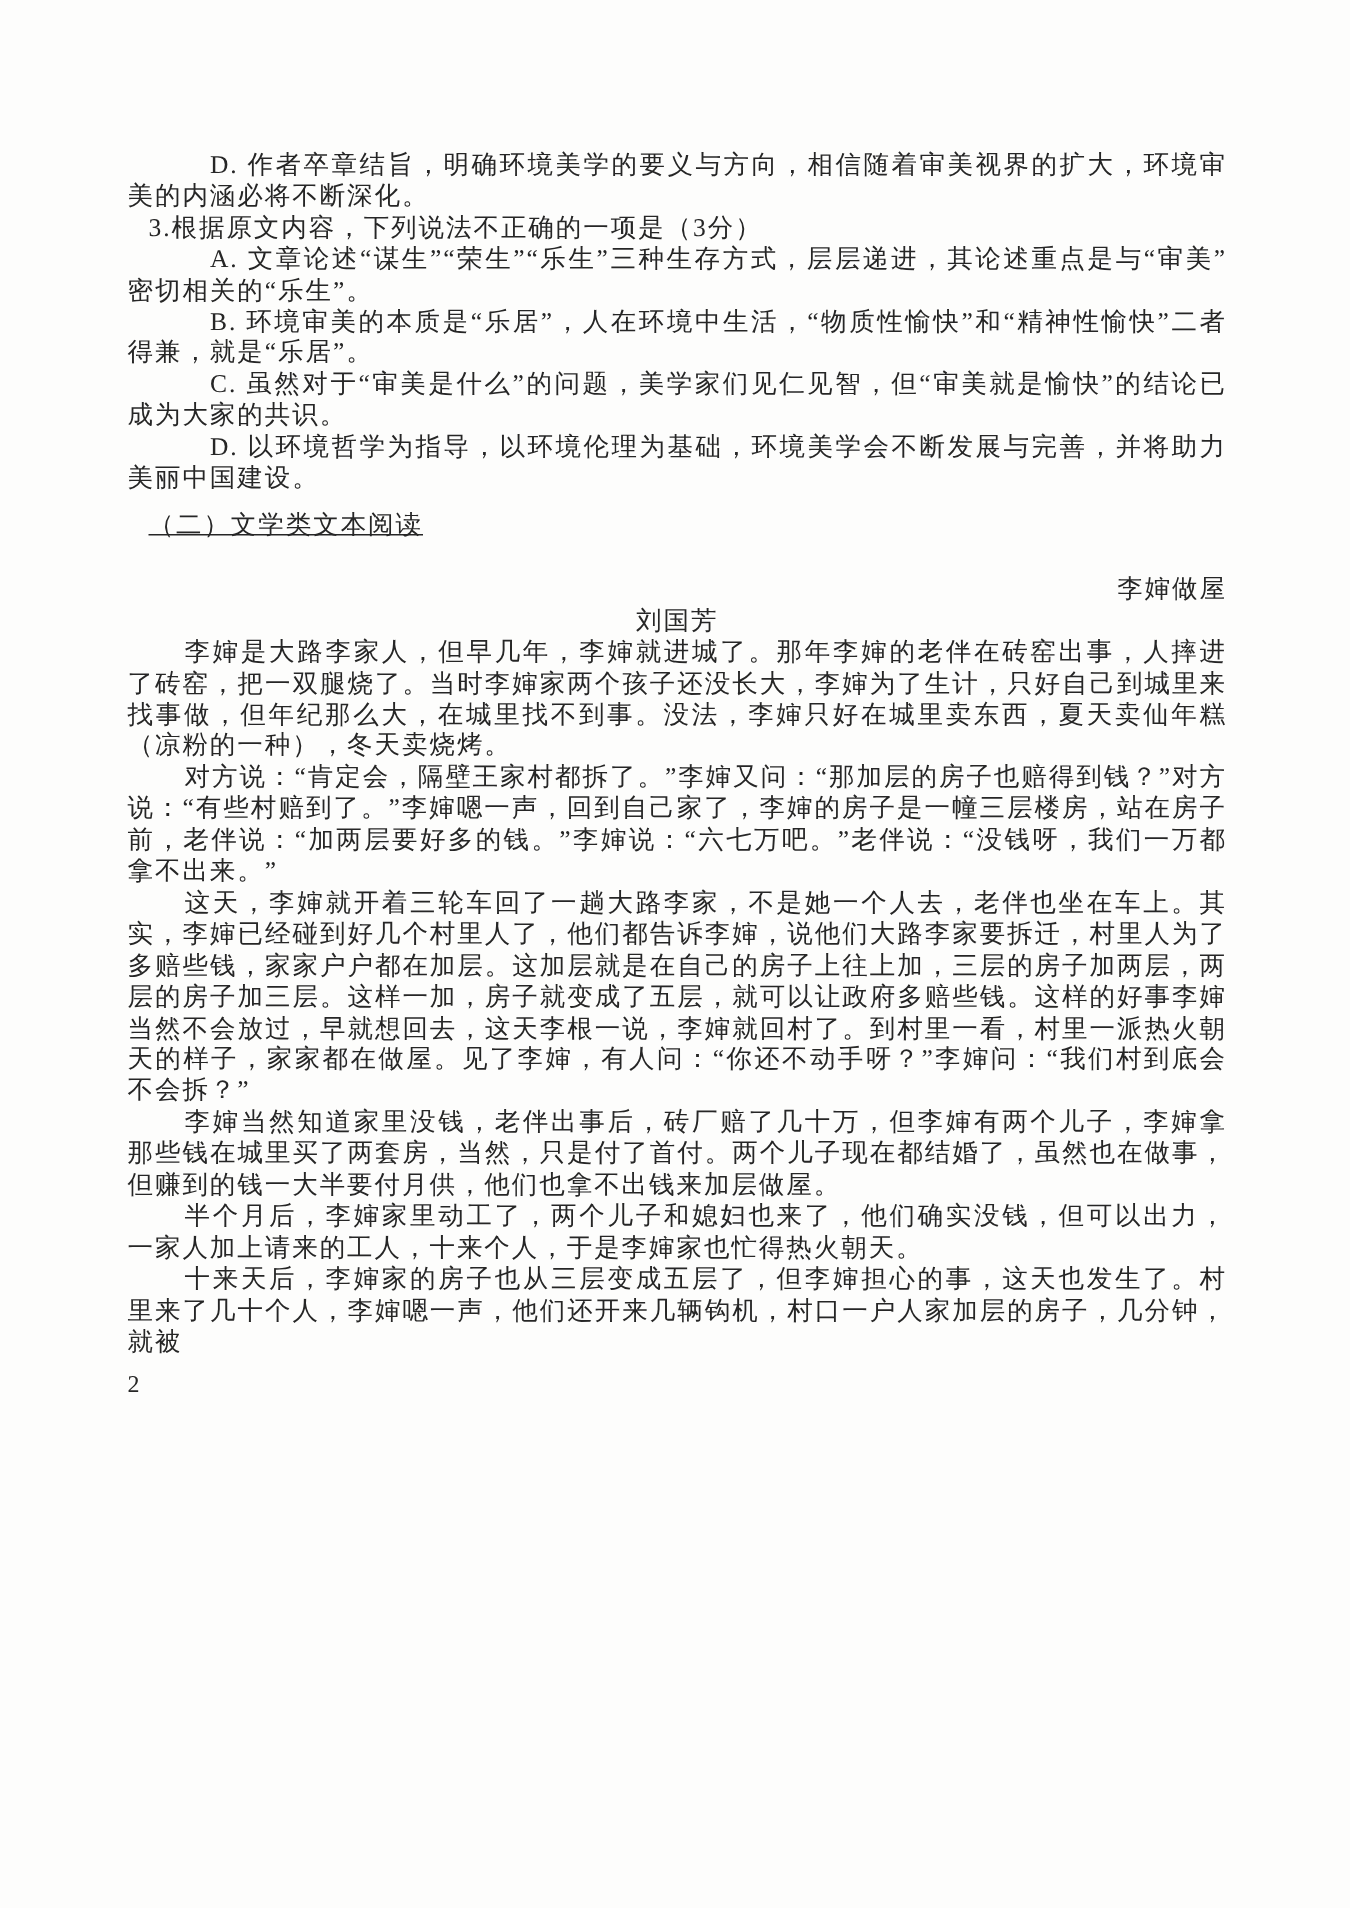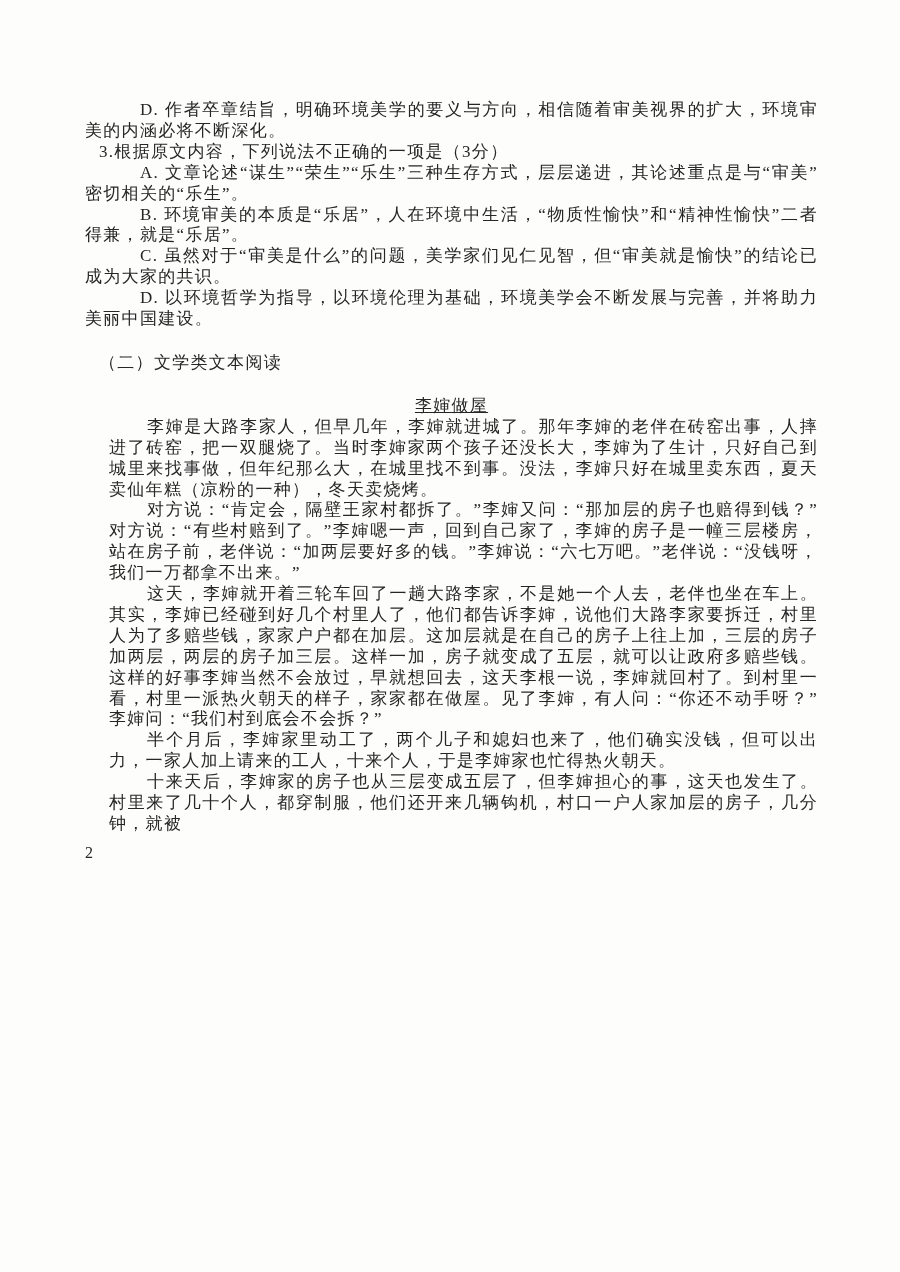--- a/index.html
+++ b/index.html
@@ -30,36 +30,35 @@
     text-align: justify;
     word-break: break-all;
   }
   p.option {
     text-indent: 55px;
   }
   p.stem {
     text-indent: 14px;
   }
   p.section-heading {
-    margin-top: 23px;
+    margin-top: 10px;
     text-indent: 14px;
+    text-decoration: underline;
   }
   p.story-title {
     margin-top: 22px;
-    text-align: center;
+    text-align: right;
     text-indent: 0;
-    text-decoration: underline;
   }
   p.story-author {
     text-align: center;
     text-indent: 0;
   }
   p.story-para {
     text-indent: 38px;
-    margin-left: 24px;
   }
   p.page-number {
     margin-top: 8px;
     text-indent: 0;
     letter-spacing: 0;
     font-size: 16px;
   }
 </style>
 </head>
 <body>
@@ -76,23 +75,25 @@
     <p class="option">B. 环境审美的本质是“乐居”，人在环境中生活，“物质性愉快”和“精神性愉快”二者得兼，就是“乐居”。</p>
 
     <p class="option">C. 虽然对于“审美是什么”的问题，美学家们见仁见智，但“审美就是愉快”的结论已成为大家的共识。</p>
 
     <p class="option">D. 以环境哲学为指导，以环境伦理为基础，环境美学会不断发展与完善，并将助力美丽中国建设。</p>
 
     <p class="section-heading">（二）文学类文本阅读</p>
 
     <p class="story-title">李婶做屋</p>
 
+    <p class="story-author">刘国芳</p>
 
     <p class="story-para">李婶是大路李家人，但早几年，李婶就进城了。那年李婶的老伴在砖窑出事，人摔进了砖窑，把一双腿烧了。当时李婶家两个孩子还没长大，李婶为了生计，只好自己到城里来找事做，但年纪那么大，在城里找不到事。没法，李婶只好在城里卖东西，夏天卖仙年糕（凉粉的一种），冬天卖烧烤。</p>
     <p class="story-para">对方说：“肯定会，隔壁王家村都拆了。”李婶又问：“那加层的房子也赔得到钱？”对方说：“有些村赔到了。”李婶嗯一声，回到自己家了，李婶的房子是一幢三层楼房，站在房子前，老伴说：“加两层要好多的钱。”李婶说：“六七万吧。”老伴说：“没钱呀，我们一万都拿不出来。”</p>
     <p class="story-para">这天，李婶就开着三轮车回了一趟大路李家，不是她一个人去，老伴也坐在车上。其实，李婶已经碰到好几个村里人了，他们都告诉李婶，说他们大路李家要拆迁，村里人为了多赔些钱，家家户户都在加层。这加层就是在自己的房子上往上加，三层的房子加两层，两层的房子加三层。这样一加，房子就变成了五层，就可以让政府多赔些钱。这样的好事李婶当然不会放过，早就想回去，这天李根一说，李婶就回村了。到村里一看，村里一派热火朝天的样子，家家都在做屋。见了李婶，有人问：“你还不动手呀？”李婶问：“我们村到底会不会拆？”</p>
+    <p class="story-para">李婶当然知道家里没钱，老伴出事后，砖厂赔了几十万，但李婶有两个儿子，李婶拿那些钱在城里买了两套房，当然，只是付了首付。两个儿子现在都结婚了，虽然也在做事，但赚到的钱一大半要付月供，他们也拿不出钱来加层做屋。</p>
     <p class="story-para">半个月后，李婶家里动工了，两个儿子和媳妇也来了，他们确实没钱，但可以出力，一家人加上请来的工人，十来个人，于是李婶家也忙得热火朝天。</p>
-    <p class="story-para">十来天后，李婶家的房子也从三层变成五层了，但李婶担心的事，这天也发生了。村里来了几十个人，都穿制服，他们还开来几辆钩机，村口一户人家加层的房子，几分钟，就被</p>
+    <p class="story-para">十来天后，李婶家的房子也从三层变成五层了，但李婶担心的事，这天也发生了。村里来了几十个人，李婶嗯一声，他们还开来几辆钩机，村口一户人家加层的房子，几分钟，就被</p>
 
     <p class="page-number">2</p>
 
   </div>
 </div>
 
 </body></html>

